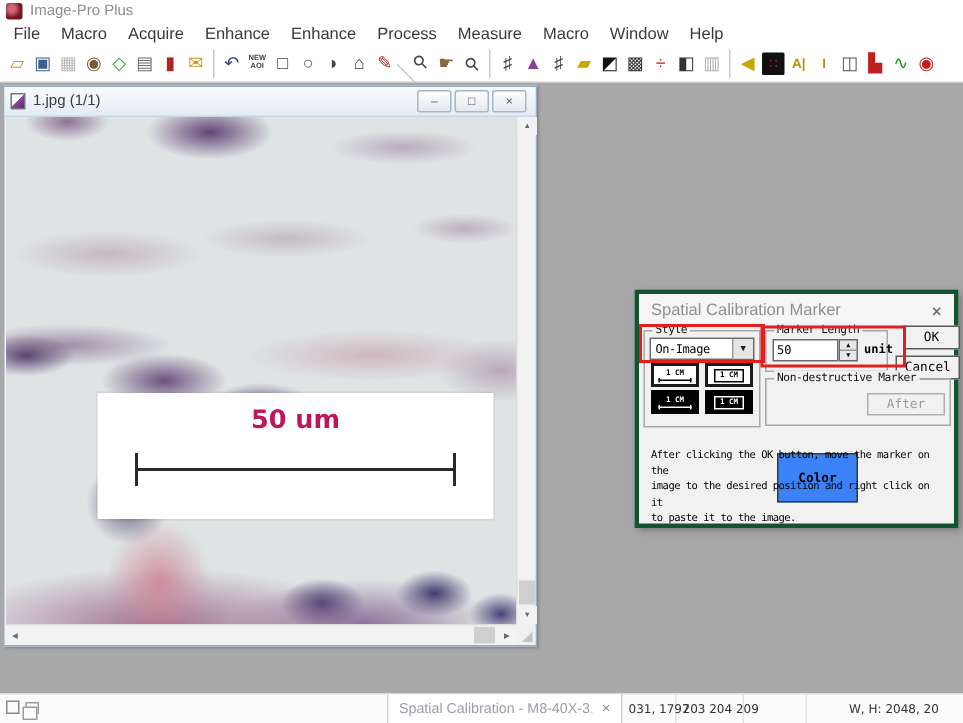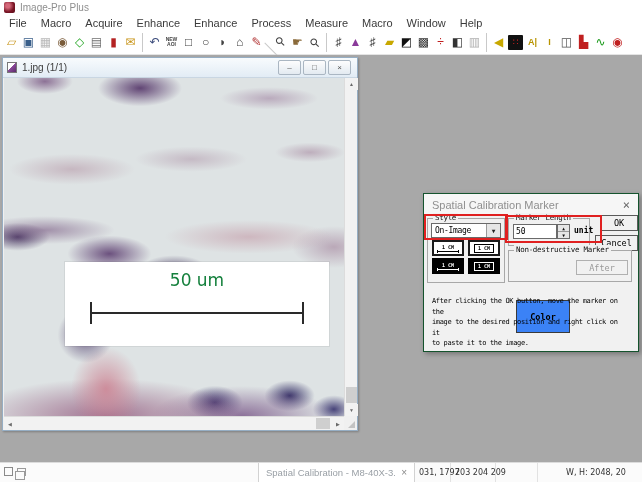--- a/index.html
+++ b/index.html
@@ -65,21 +65,21 @@
       radial-gradient(ellipse 50px 60px at 30% 92%, rgba(205,135,150,.9), transparent 70%),
       radial-gradient(ellipse 180px 50px at 30% 100%,rgba(150,95,130,.85),transparent 75%),
       radial-gradient(ellipse 120px 40px at 70% 100%,rgba(120,85,135,.8), transparent 75%),
       radial-gradient(ellipse 40px 24px at 62% 96%, rgba(55,50,105,.95),  transparent 70%),
       radial-gradient(ellipse 36px 22px at 84% 94%, rgba(50,45,100,.95),  transparent 70%),
       radial-gradient(ellipse 30px 20px at 97% 98%, rgba(55,50,110,.9),   transparent 70%),
       #dee3e4;}
   .scalebox{position:absolute;left:61px;top:184px;width:264px;height:84px;background:#fff;
             box-shadow:0 0 0 1px rgba(0,0,0,.06);}
   .scalebox .slabel{position:absolute;left:0;right:0;top:8px;text-align:center;
-            font-family:"DejaVu Sans",sans-serif;font-weight:normal;font-size:17px;color:#15803d;}
+            font-family:"DejaVu Sans",sans-serif;font-weight:bold;font-size:17px;color:#be185d;}
   .sline{position:absolute;left:25px;right:25px;top:50px;height:2px;background:#2a2a2a;}
   .sline::before,.sline::after{content:"";position:absolute;top:-10px;width:2px;height:22px;background:#2a2a2a;}
   .sline::before{left:0;}
   .sline::after{right:0;}
 
   
   .vscroll{position:absolute;right:0;top:0;width:13px;height:338px;background:#f2f2f2;
            border-left:1px solid #dcdcdc;box-sizing:border-box;}
   .hscroll{position:absolute;left:1px;bottom:0;width:340px;height:14px;background:#f2f2f2;
            border-top:1px solid #dcdcdc;box-sizing:border-box;}
@@ -90,21 +90,21 @@
   .sv-th{position:absolute;left:1px;bottom:13px;width:11px;height:16px;background:#cfcfcf;}
   .sh-l{left:0;top:0;width:12px;height:13px;}
   .sh-r{right:0;top:0;width:12px;height:13px;}
   .sh-th{position:absolute;left:312px;top:1px;width:14px;height:11px;background:#cfcfcf;}
   .grip{position:absolute;right:0;bottom:0;width:13px;height:13px;background:#f0f0f0;}
   .grip::after{content:"";position:absolute;right:2px;bottom:2px;width:0;height:0;
            border-left:7px solid transparent;border-bottom:7px solid #c3c3c3;}
 
   
   .dialog{position:absolute;left:423px;top:138px;width:216px;height:159px;background:#f1f1f1;
-          border:1px solid #14532d;box-sizing:border-box;box-shadow:2px 2px 5px rgba(0,0,0,.3);
+          border:3px solid #14532d;box-sizing:border-box;box-shadow:2px 2px 5px rgba(0,0,0,.3);
           font-family:"DejaVu Sans Mono",monospace;text-decoration:underline;}
   .dlg-title{position:absolute;left:0;top:0;right:0;height:21px;background:#f6f6f6;
           display:flex;align-items:center;padding:0 8px;box-sizing:border-box;}
   .dlg-title-text{font-family:"Liberation Sans",sans-serif;font-size:11px;color:#8f8f8f;flex:1;}
   .dlg-x{font-size:12px;color:#666;cursor:default;}
   .grp{position:absolute;border:1px solid #a8a8a8;box-sizing:border-box;}
   .grp-label{position:absolute;top:-6px;left:5px;background:#f1f1f1;padding:0 2px;
           font-size:7.5px;letter-spacing:-.3px;color:#111;white-space:nowrap;}
   .g-style{left:3px;top:24px;width:78px;height:65px;}
   .g-ml{left:84px;top:24px;width:82px;height:28px;}

